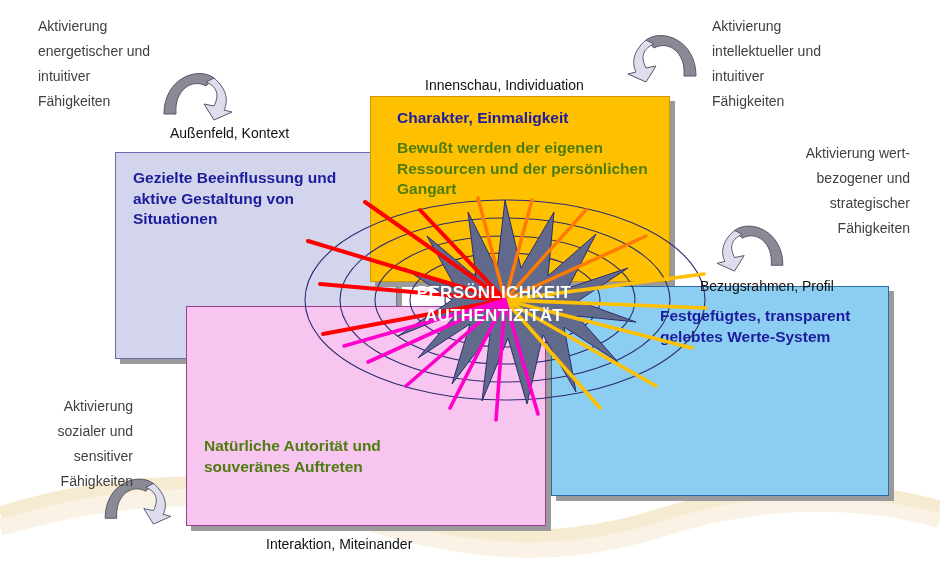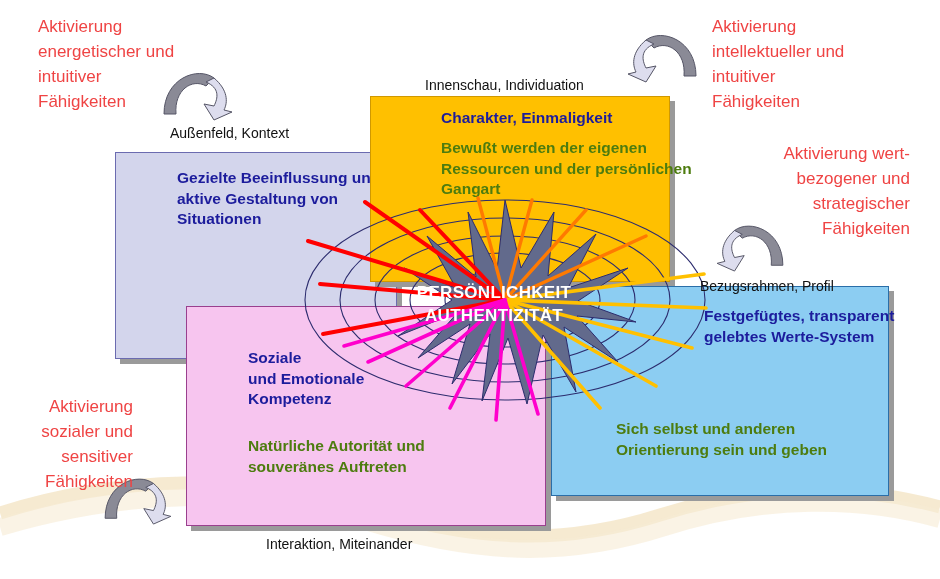--- a/index.html
+++ b/index.html
@@ -2,35 +2,35 @@
 <html><head>
 <meta charset="utf-8">
 <style>
   html,body{margin:0;padding:0;background:#ffffff;}
   body{width:940px;height:579px;overflow:hidden;font-family:"Liberation Sans",sans-serif;}
   #stage{position:relative;width:940px;height:579px;background:#ffffff;overflow:hidden;}
 
   .bgwave{position:absolute;left:0;top:455px;width:940px;height:124px;pointer-events:none;}
 
   
-  .cap{position:absolute;color:#ef4444;font-size:17px;line-height:25px;white-space:pre-line;}
+  .cap{position:absolute;color:#404040;font-size:14px;line-height:25px;white-space:pre-line;}
   #cap-tl{left:38px;top:14px;text-align:left;}
   #cap-tr{left:712px;top:14px;text-align:left;}
   #cap-mr{left:712px;top:141px;text-align:right;width:198px;}
   #cap-bl{left:8px;top:394px;text-align:right;width:125px;}
 
   
   .olabel{position:absolute;color:#111111;font-size:14px;line-height:24px;white-space:nowrap;}
   #lbl-top{left:425px;top:73px;}
   #lbl-left{left:170px;top:121px;}
   #lbl-right{left:700px;top:256px;margin-top:18px;}
   #lbl-bottom{left:266px;top:532px;}
 
   
-  .box{position:absolute;box-sizing:border-box;padding-left:44px;}
+  .box{position:absolute;box-sizing:border-box;}
   .box .shadow{position:absolute;left:5px;top:5px;width:100%;height:100%;background:#9a9a9a;}
   .box .face{position:absolute;left:0;top:0;width:100%;height:100%;box-sizing:border-box;}
   .box .body{position:relative;width:100%;height:100%;}
 
   #box-left  {left:115px;top:152px;width:282px;height:207px;}
   #box-left  .face{background:#D3D5EC;border:1px solid #6b6bb0;}
   #box-top   {left:370px;top:96px;width:300px;height:186px;}
   #box-top   .face{background:#FFC000;border:1px solid #d09800;}
   #box-right {left:551px;top:286px;width:338px;height:210px;}
   #box-right .face{background:#8CCDF2;border:1px solid #2a6ea8;}
@@ -81,32 +81,27 @@
 Gangart</div>
     </div>
   </div>
 
   <div class="box" id="box-right">
     <div class="shadow"></div>
     <div class="face"></div>
     <div class="body">
       <div class="btxt t-blue" style="left:109px;top:20px;width:250px;">Festgefügtes, transparent
 gelebtes Werte-System</div>
-      <div class="btxt t-black" style="left:21px;top:133px;width:310px;">Sich selbst und anderen
-Orientierung sein und geben</div>
     </div>
   </div>
 
   <div class="box" id="box-bottom">
     <div class="shadow"></div>
     <div class="face"></div>
     <div class="body">
-      <div class="btxt t-blue" style="left:18px;top:42px;width:250px;">Soziale
-und Emotionale
-Kompetenz</div>
       <div class="btxt t-black" style="left:18px;top:130px;width:290px;">Natürliche Autorität und
 souveränes Auftreten</div>
     </div>
   </div>
 
   <svg id="radial" viewBox="0 0 410 260" preserveAspectRatio="none">
     <defs>
       <g id="ringset"></g>
     </defs>
 

